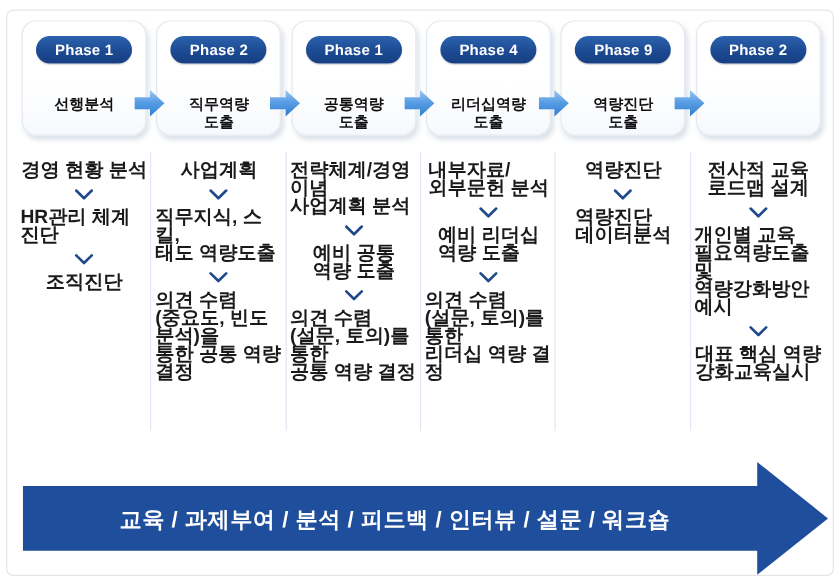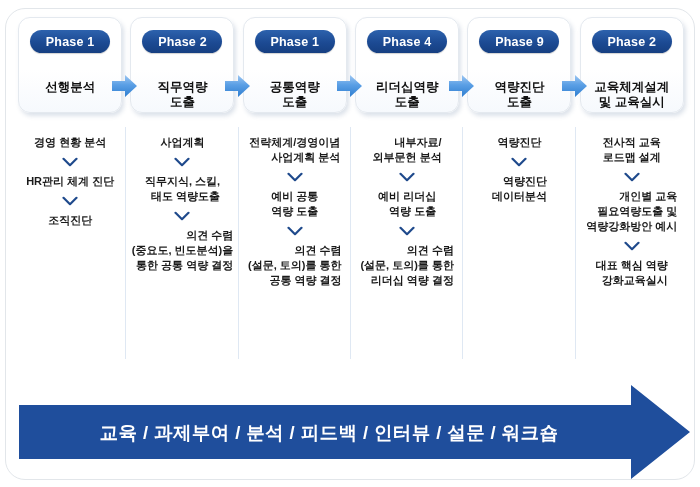--- a/index.html
+++ b/index.html
@@ -21,21 +21,21 @@
 
   
   .outer-card {
     position: absolute;
     left: 5px;
     top: 8px;
     width: 690px;
     height: 472px;
     box-sizing: border-box;
     border: 1px solid #e2e6ea;
-    border-radius: 20px;
+    border-radius: 6px;
     background: #ffffff;
   }
 
   
   .phases {
     position: absolute;
     left: 8px;
     top: 8px;
     width: 674px;
     height: 352px;
@@ -115,24 +115,24 @@
   
   .steps {
     width: 100%;
     margin-top: 22px;
     display: flex;
     flex-direction: column;
     align-items: center;
   }
   .step-text {
     color: #1a1a1a;
-    font-size: 11px;
+    font-size: 16px;
     font-weight: bold;
     line-height: 15px;
-    text-align: right;
+    text-align: left;
     white-space: pre-line;
     padding: 0 3px;
   }
   .chev {
     margin: 7px 0 7px 0;
     line-height: 0;
   }
 
   
   .banner {
@@ -309,22 +309,20 @@
                 <linearGradient id="cg" x1="0" y1="0" x2="0" y2="1">
                   <stop offset="0%" stop-color="#9cc6f2"></stop>
                   <stop offset="45%" stop-color="#5a9fe5"></stop>
                   <stop offset="100%" stop-color="#2f7ed0"></stop>
                 </linearGradient>
               </defs>
               <polygon points="0,6 13,6 13,0 25,11 13,22 13,16 0,16" fill="url(#cg)"></polygon>
             </svg></div>
           <div class="head-card">
             <div class="phase-pill">Phase 2</div>
-            <div class="phase-title">교육체계설계
-및 교육실시</div>
           </div>
           <div class="steps">
             <div class="step-text">전사적 교육
 로드맵 설계</div>
             <div class="chev"><svg width="16" height="10" viewBox="0 0 16 10">
                 <path d="M1.5 1.8 L8 8.2 L14.5 1.8" fill="none" stroke="#1f4a8c" stroke-width="2.2" stroke-linecap="round" stroke-linejoin="round"></path>
               </svg></div>
             <div class="step-text">개인별 교육
 필요역량도출 및
 역량강화방안 예시</div>

